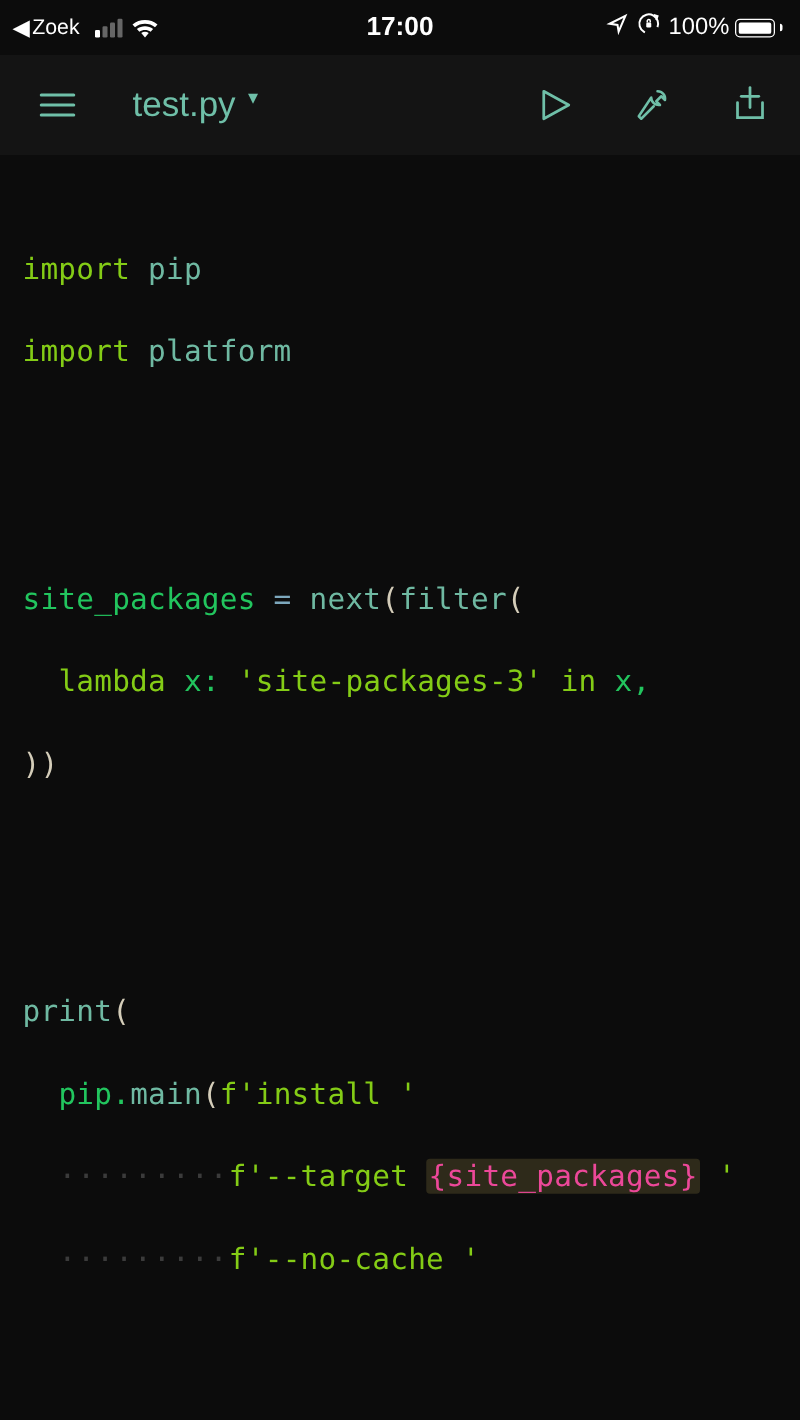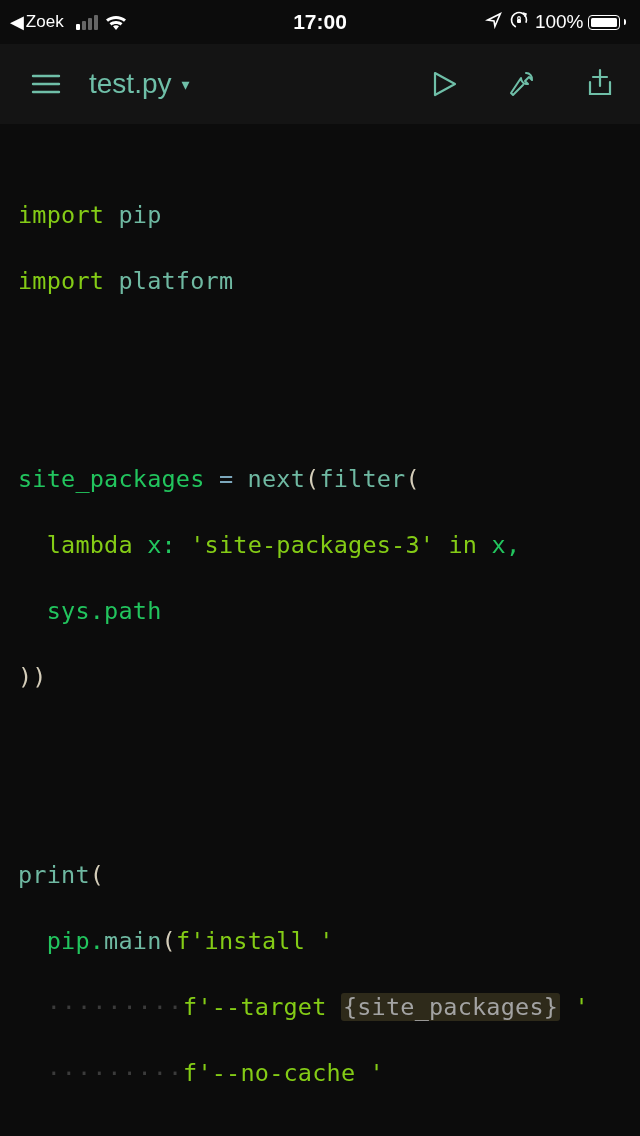--- a/index.html
+++ b/index.html
@@ -100,23 +100,23 @@
     .menu-btn {
       width: 40px; height: 40px;
       display:flex; align-items:center; justify-content:center;
       color: #6fbfa8;
     }
     .menu-btn svg { display:block; }
     .filename {
       color: #6fbfa8;
       font-size: 28px;
       font-weight: 500;
-      margin-left: 23px;
-      display: flex;
-      align-items: center;
+      margin-left: 40px;
+      display: flex;
+      align-items: flex-start;
       gap: 10px;
     }
     .filename .caret {
       font-size: 16px;
       color: #6fbfa8;
     }
     .header-actions {
       margin-left: auto;
       display: flex;
       align-items: center;
@@ -143,21 +143,21 @@
     .name { color: #6fb9a2; }
     .str  { color: #84cc16; }
     .op   { color: #7da8bd; }
     .var  { color: #22c55e; }
     .paren{ color: #d4cdb9; }
     .dots { color: #3b3b3b; letter-spacing: 1px; }
     .fbrace {
       background: #2e2a1a;
       padding: 0 2px;
       border-radius: 3px;
-      color: #a3a3a3;
+      color: #ec4899;
     }
   </style>
 </head>
 <body>
 
 <div class="status-bar">
   <div class="status-left">
     <div class="back-app">
       <span class="back-chevron">◀</span>
       <span>Zoek</span>
@@ -234,21 +234,20 @@
   </div>
 </div>
 
 <div class="code-area">
 <div><span class="kw">import</span> <span class="name">pip</span></div>
 <div><span class="kw">import</span> <span class="name">platform</span></div>
 <div> </div>
 <div> </div>
 <div><span class="var">site_packages</span> <span class="op">=</span> <span class="name">next</span><span class="paren">(</span><span class="name">filter</span><span class="paren">(</span></div>
 <div>  <span class="kw">lambda</span> <span class="var">x</span><span class="var">:</span> <span class="str">'site-packages-3'</span> <span class="kw">in</span> <span class="var">x</span><span class="var">,</span></div>
-<div>  <span class="var">sys</span><span class="var">.path</span></div>
 <div><span class="paren">))</span></div>
 <div> </div>
 <div> </div>
 <div><span class="name">print</span><span class="paren">(</span></div>
 <div>  <span class="var">pip</span><span class="var">.</span><span class="name">main</span><span class="paren">(</span><span class="kw">f</span><span class="str">'install '</span></div>
 <div>  <span class="dots">·········</span><span class="kw">f</span><span class="str">'--target </span><span class="fbrace">{site_packages}</span><span class="str"> '</span></div>
 <div>  <span class="dots">·········</span><span class="kw">f</span><span class="str">'--no-cache '</span></div>
 
 
 

